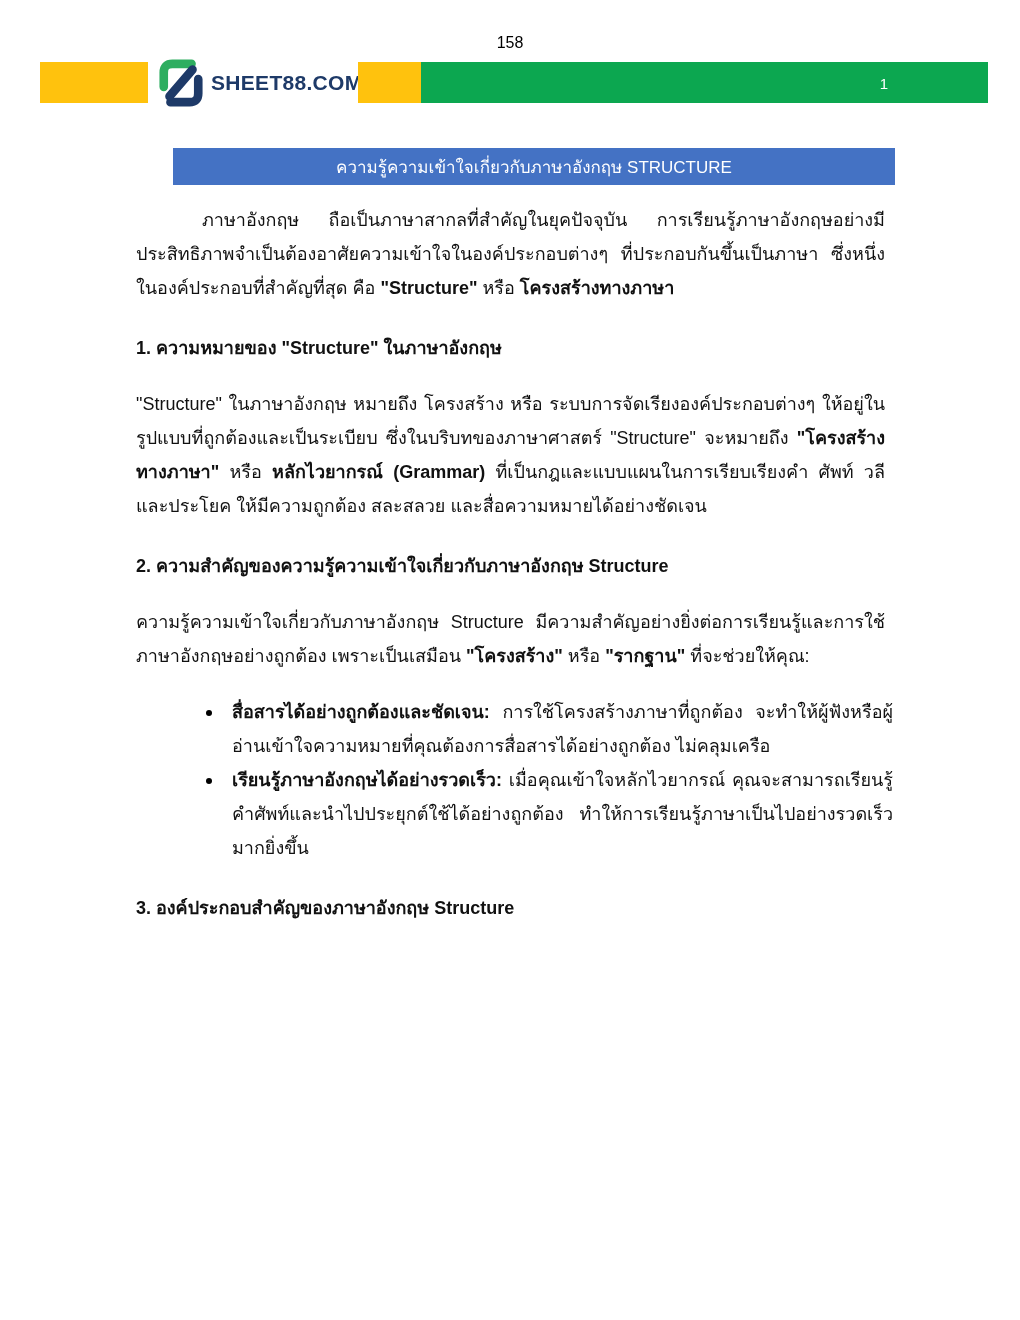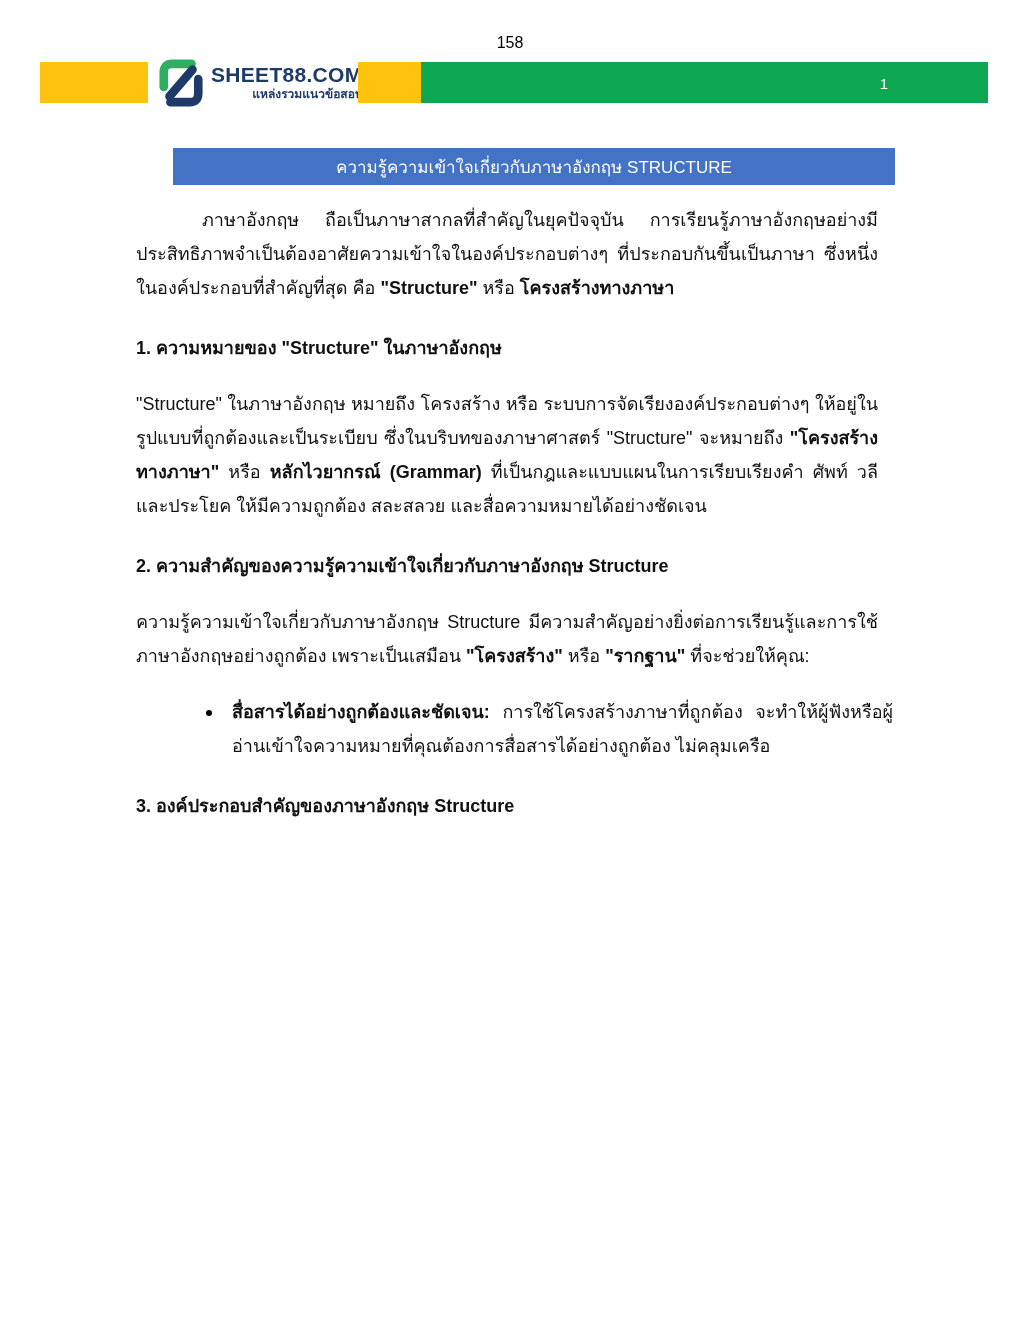--- a/index.html
+++ b/index.html
@@ -14,37 +14,37 @@
   body{font-family:"Liberation Sans","DejaVu Sans",sans-serif;color:var(--ink);}
   .page{position:relative;width:1020px;height:1320px;background:#ffffff;overflow:hidden;border-radius:14px;}
 
   
   .top-pageno{position:absolute;top:34px;left:0;width:100%;text-align:center;
     font-size:16px;color:#000;}
   .header-row{position:absolute;top:62px;left:0;right:0;height:41px;}
   .yellow-left{position:absolute;left:40px;top:0;width:108px;height:41px;background:var(--yellow);}
   .logo{position:absolute;left:158px;top:-7px;height:55px;display:flex;align-items:center;gap:7px;}
   .logo-icon{width:46px;height:50px;display:block;}
-  .logo-text{display:flex;flex-direction:column;justify-content:center;line-height:1.1;align-items:flex-end;}
+  .logo-text{display:flex;flex-direction:row;justify-content:center;line-height:1.1;}
   .logo-title{font-size:21px;font-weight:bold;color:var(--navy);letter-spacing:.3px;}
   .logo-tagline{font-size:12px;font-weight:bold;color:var(--navy);margin-top:2px;}
   .yellow-mid{position:absolute;left:358px;top:0;width:63px;height:41px;background:var(--yellow);}
   .green-bar{position:absolute;left:421px;top:0;width:567px;height:41px;background:var(--green);}
   .bar-pageno{position:absolute;right:100px;top:50%;transform:translateY(-50%);
     font-size:15px;color:#ffffff;}
 
   
   .title-band{position:absolute;top:148px;left:173px;width:722px;height:37px;
     background:var(--band-blue);color:#ffffff;display:flex;align-items:center;
     justify-content:center;font-size:17px;}
 
   
   .doc-body{position:absolute;top:203px;left:136px;width:757px;
     font-size:18px;line-height:34px;text-align:justify;color:var(--ink);}
-  .para{margin:0 15px 22px 0;}
+  .para{margin:0 8px 22px 0;}
   .indent{text-indent:66px;}
   .h{font-weight:bold;margin:26px 0 22px 0;text-align:left;}
   .b{font-weight:bold;}
   ul.benefits{list-style:none;margin:0 0 22px 0;padding:0 0 0 68px;}
   ul.benefits li{position:relative;padding-left:28px;}
   ul.benefits li::before{content:"";position:absolute;left:2px;top:15px;width:6px;height:6px;
     border-radius:50%;background:#000;}
 </style>
 </head>
 <body>
@@ -86,20 +86,21 @@
     <p class="h">1. ความหมายของ "Structure" ในภาษาอังกฤษ</p>
 
     <p class="para"><span>"Structure" ในภาษาอังกฤษ หมายถึง โครงสร้าง หรือ ระบบการจัดเรียงองค์ประกอบต่างๆ ให้อยู่ในรูปแบบที่ถูกต้องและเป็นระเบียบ ซึ่งในบริบทของภาษาศาสตร์ "Structure" จะหมายถึง </span><span class="b">"โครงสร้างทางภาษา"</span><span> หรือ </span><span class="b">หลักไวยากรณ์ (Grammar)</span><span> ที่เป็นกฎและแบบแผนในการเรียบเรียงคำ ศัพท์ วลี และประโยค ให้มีความถูกต้อง สละสลวย และสื่อความหมายได้อย่างชัดเจน</span></p>
 
     <p class="h">2. ความสำคัญของความรู้ความเข้าใจเกี่ยวกับภาษาอังกฤษ Structure</p>
 
     <p class="para"><span>ความรู้ความเข้าใจเกี่ยวกับภาษาอังกฤษ Structure มีความสำคัญอย่างยิ่งต่อการเรียนรู้และการใช้ภาษาอังกฤษอย่างถูกต้อง เพราะเป็นเสมือน </span><span class="b">"โครงสร้าง"</span><span> หรือ </span><span class="b">"รากฐาน"</span><span> ที่จะช่วยให้คุณ:</span></p>
 
     <ul class="benefits">
       <li><span class="b">สื่อสารได้อย่างถูกต้องและชัดเจน:</span><span> การใช้โครงสร้างภาษาที่ถูกต้อง จะทำให้ผู้ฟังหรือผู้อ่านเข้าใจความหมายที่คุณต้องการสื่อสารได้อย่างถูกต้อง ไม่คลุมเครือ</span></li>
+      <li><span class="b">เรียนรู้ภาษาอังกฤษได้อย่างรวดเร็ว:</span><span> เมื่อคุณเข้าใจหลักไวยากรณ์ คุณจะสามารถเรียนรู้คำศัพท์และนำไปประยุกต์ใช้ได้อย่างถูกต้อง ทำให้การเรียนรู้ภาษาเป็นไปอย่างรวดเร็วมากยิ่งขึ้น</span></li>
     </ul>
 
     <p class="h">3. องค์ประกอบสำคัญของภาษาอังกฤษ Structure</p>
 
 
 
   </div>
 </div>
 
 </body></html>

